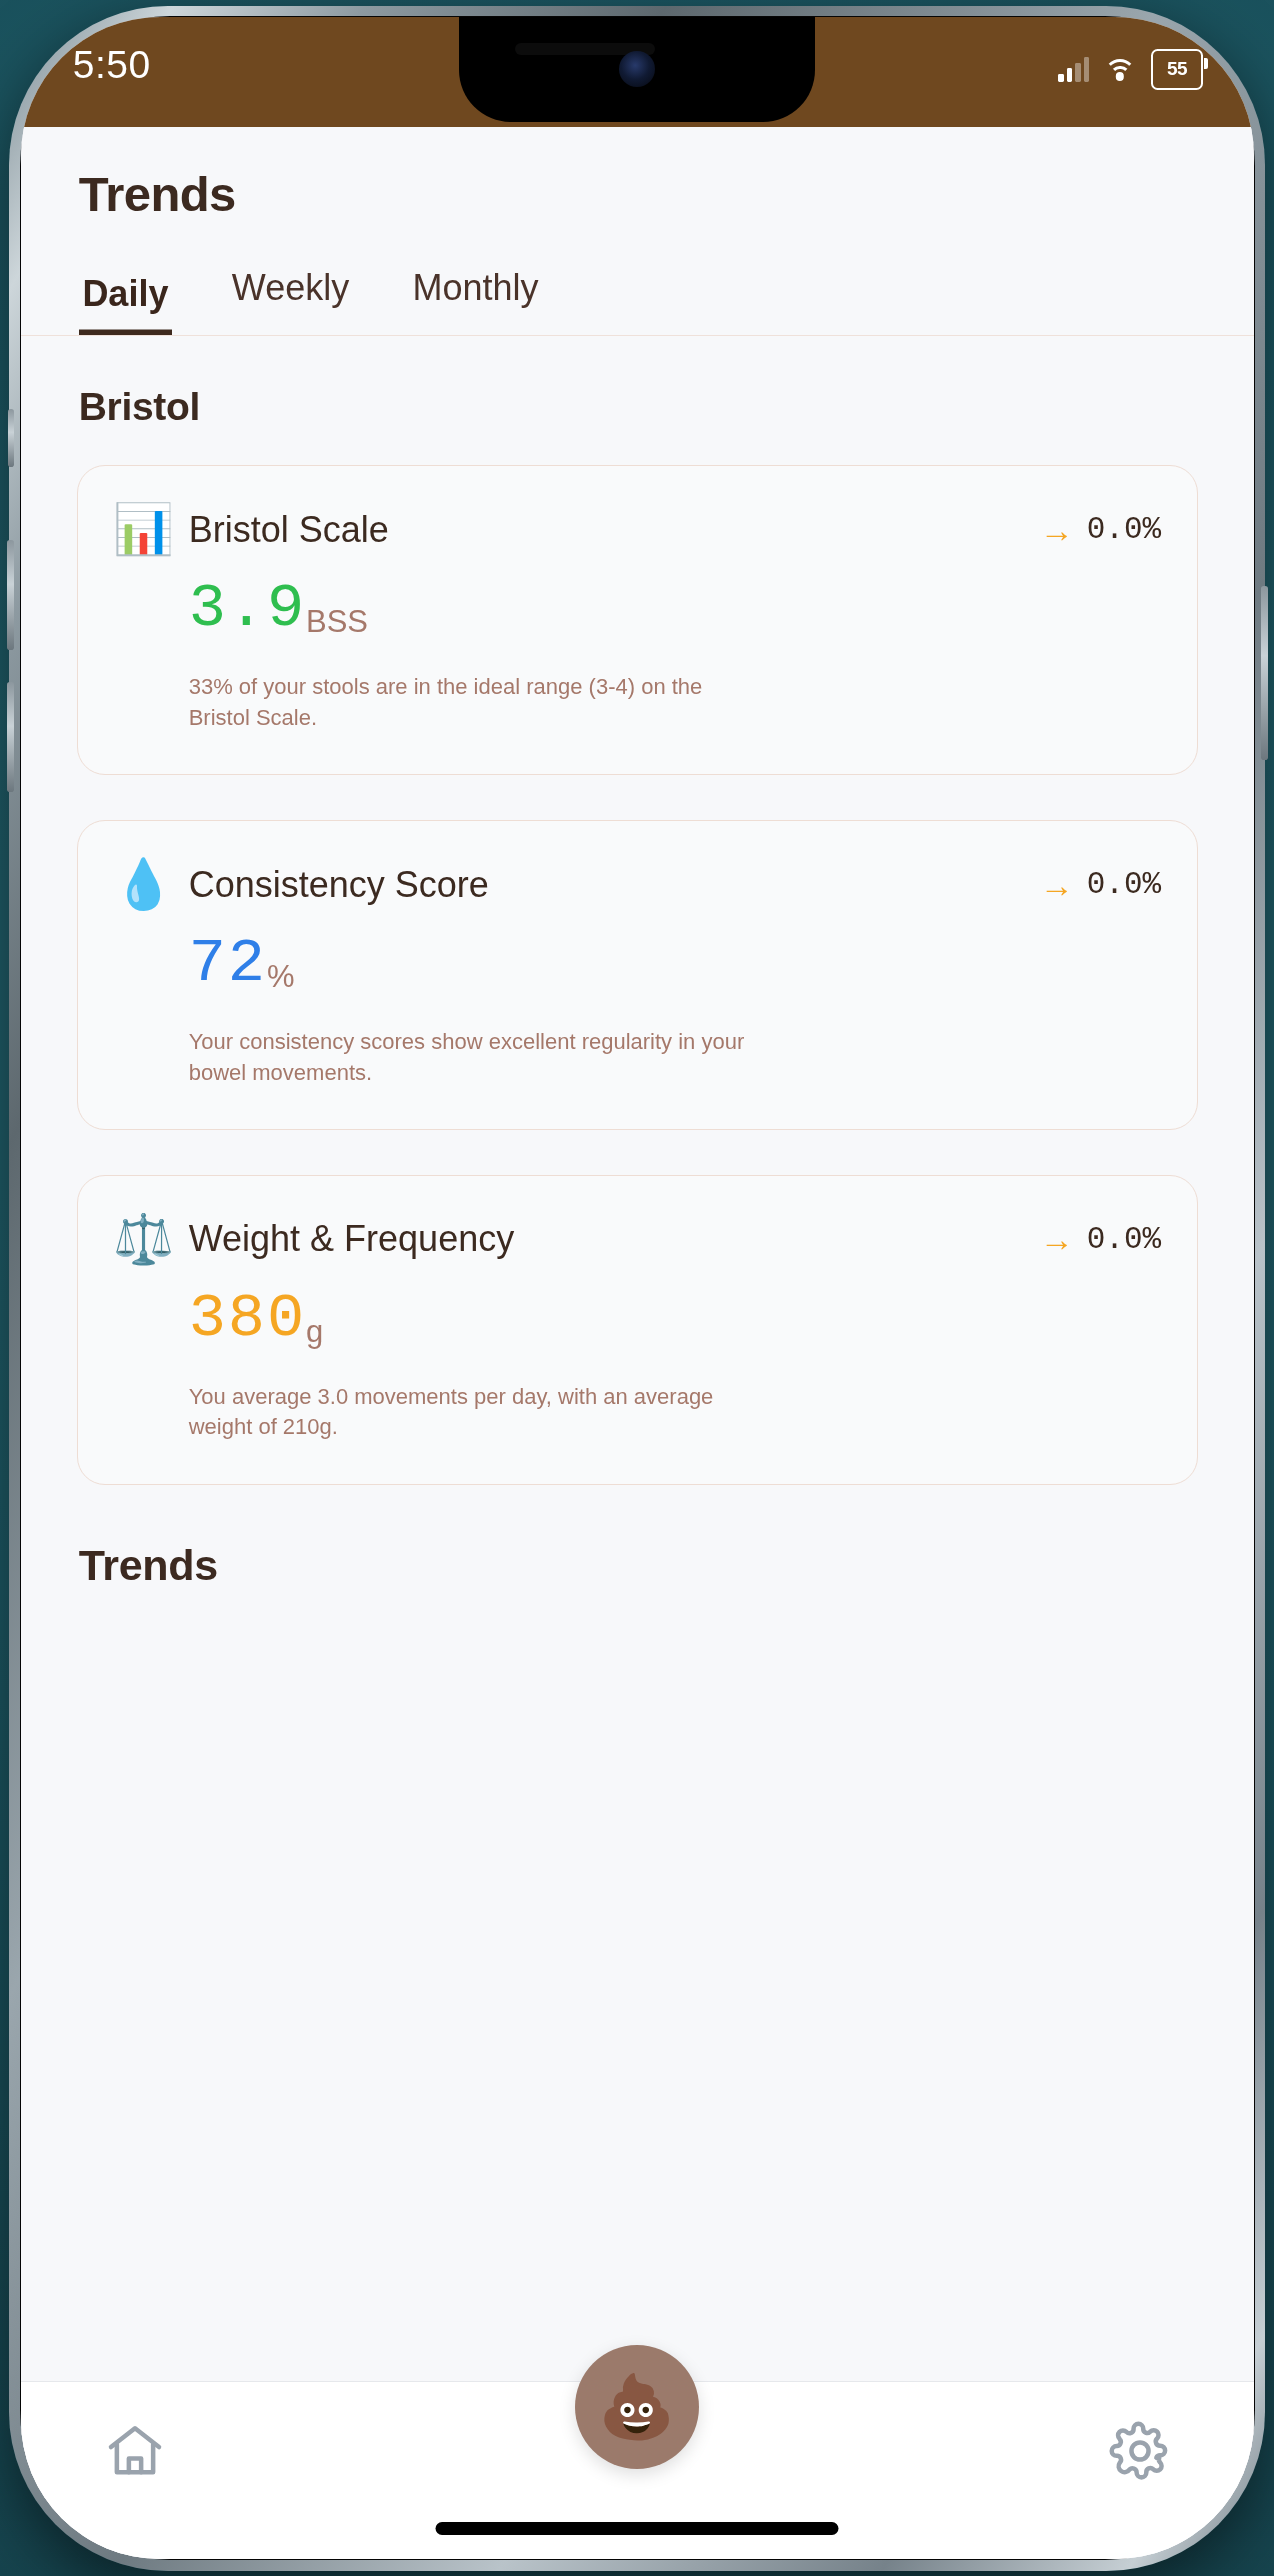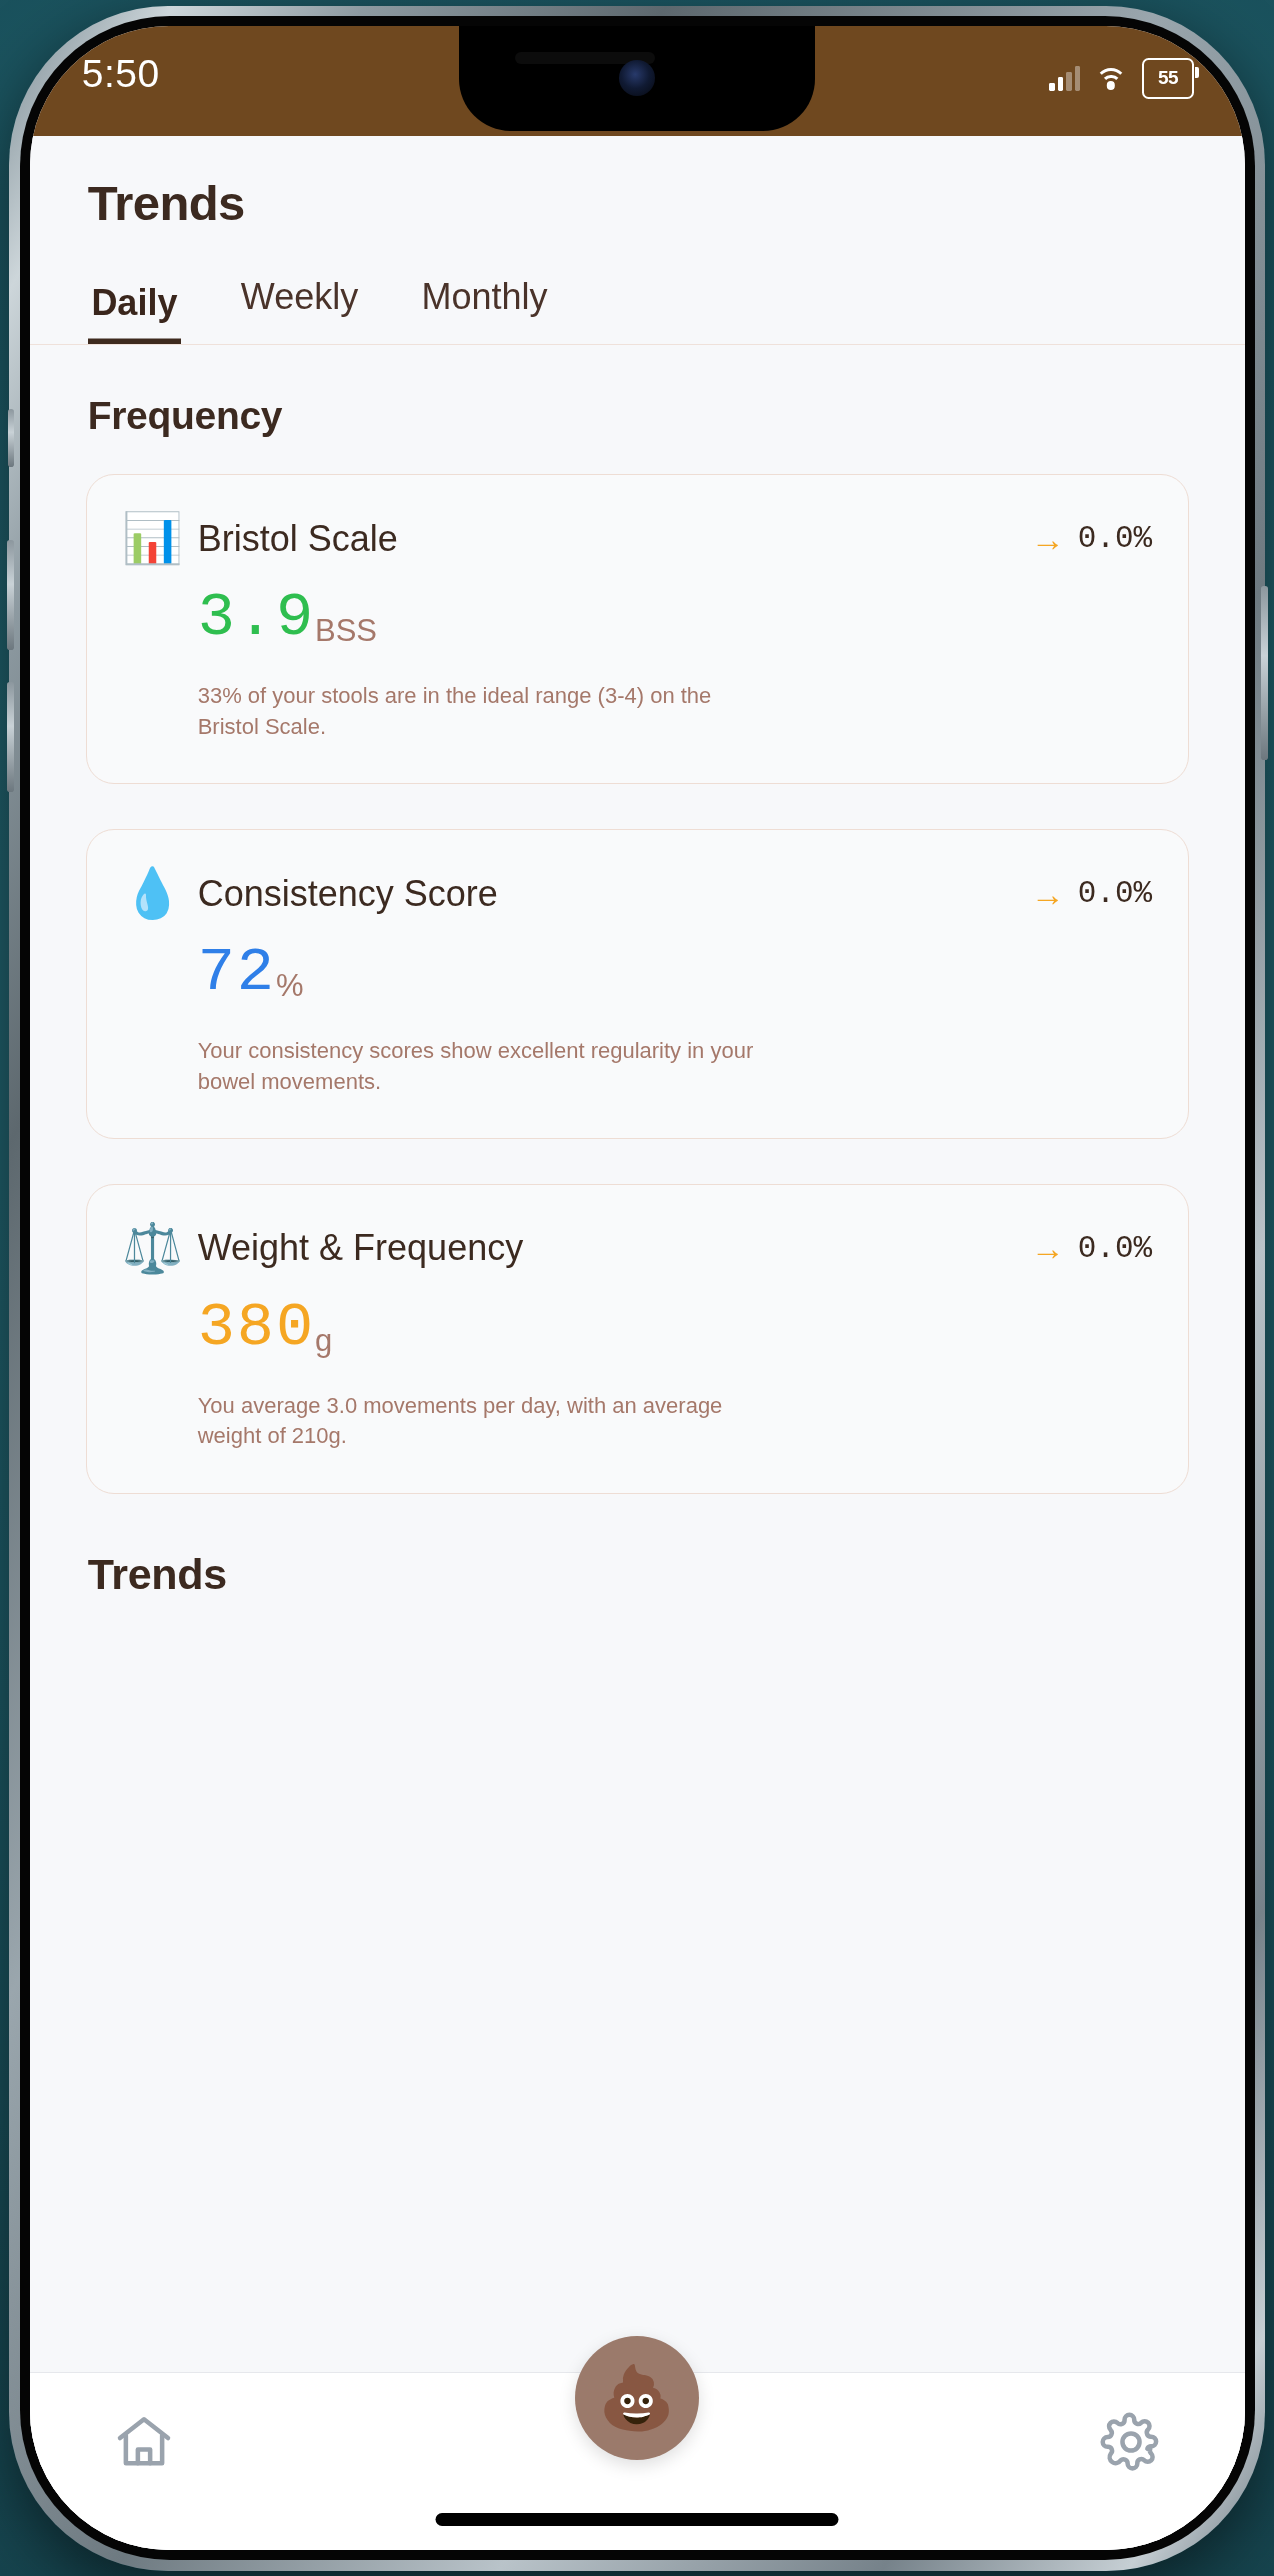--- a/index.html
+++ b/index.html
@@ -21,21 +21,21 @@
     border-radius:159px;
     background:linear-gradient(120deg,#7b8b93 0%,#cdd6da 6%,#8d9aa1 13%,#5d686e 24%,
       #9aa6ad 42%,#6e7a81 58%,#b9c3c9 72%,#76828a 86%,#c6cfd4 95%,#6f7b83 100%);
     padding:10.3px;
     box-shadow:0 20.6px 66px rgba(0,0,0,.55);
   }
   #bezel{
     width:100%; height:100%;
     border-radius:150px;
     background:#050505;
-    padding:10px;
+    padding:1px;
   }
   #screen{
     position:relative;
     width:100%; height:100%;
     border-radius:139px;
     background:#f7f8fa;
     overflow:hidden;
   }
   
   .sidebtn{ position:absolute; background:linear-gradient(180deg,#8c979e,#c9d2d7 40%,#6c777e); border-radius:2.8px; }
@@ -228,21 +228,21 @@
         <div id="content">
 
           <h1 id="page-title">Trends</h1>
 
           <div id="tabs">
             <button class="tab active">Daily</button>
             <button class="tab">Weekly</button>
             <button class="tab">Monthly</button>
           </div>
 
-          <h2 id="section-insights">Frequency</h2>
+          <h2 id="section-insights">Bristol</h2>
 
           <div id="cards">
 
             <div class="card">
               <div class="card-head">
                 <div class="card-emoji">📊</div>
                 <div class="card-title">Bristol Scale</div>
                 <div class="trend">
                   <span class="trend-arrow">→</span>
                   <span class="trend-val">0.0%</span>

